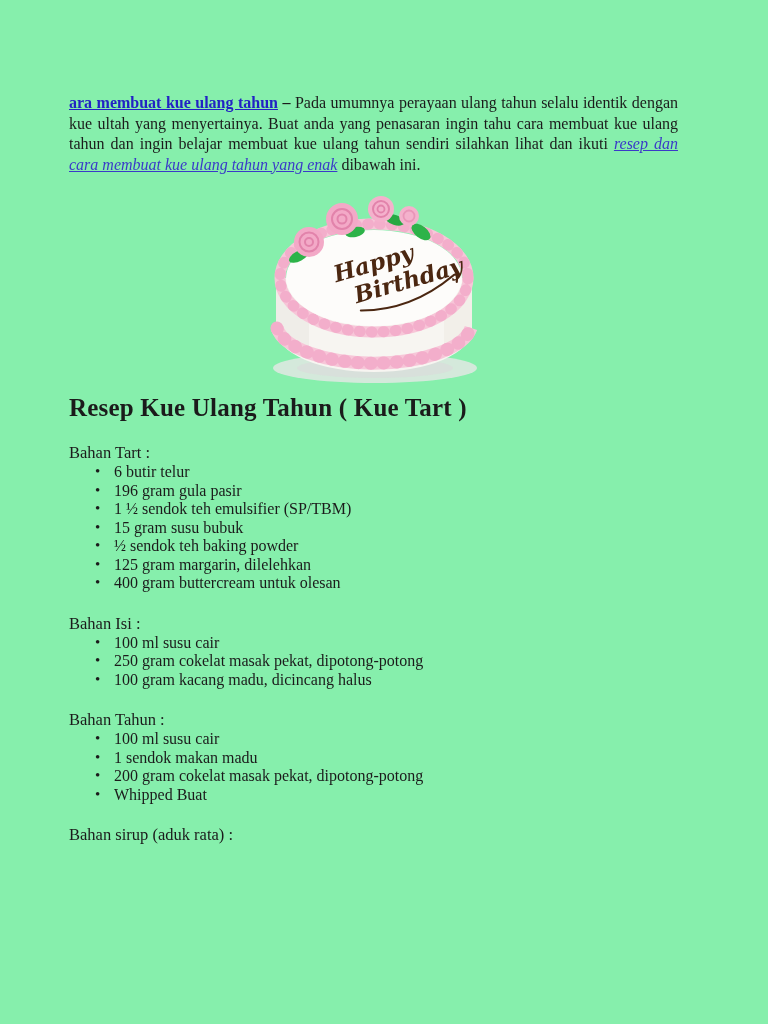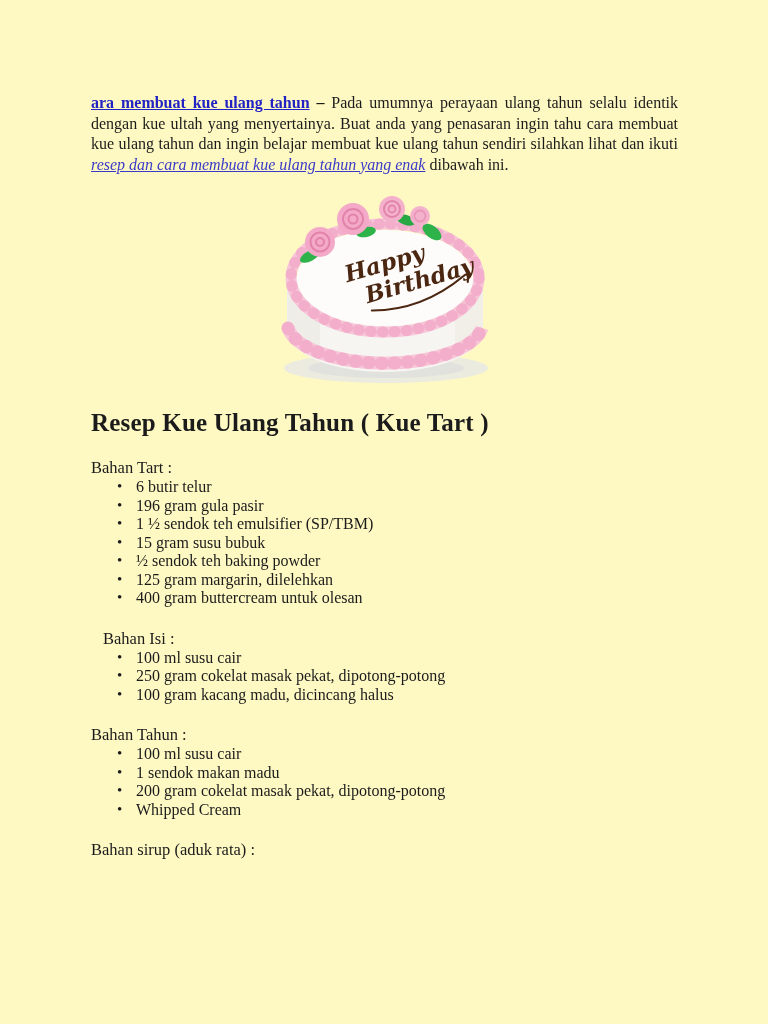--- a/index.html
+++ b/index.html
@@ -5,22 +5,22 @@
   * { margin: 0; padding: 0; box-sizing: border-box; }
   html, body { width: 768px; height: 1024px; }
   body {
     background: #ffffff;
     font-family: "Liberation Serif", "DejaVu Serif", serif;
     color: #1b1b1b;
   }
   .page {
     width: 768px;
     height: 1024px;
-    padding: 93px 90px 0 91px;
-    background: #fef9c3;
+    padding: 93px 90px 0 69px;
+    background: #86efac;
     overflow: hidden;
   }
   .intro {
     font-size: 16px;
     line-height: 20.5px;
     text-align: justify;
   }
   .intro a { cursor: pointer; }
   .link-bold {
     color: #2222c4;
@@ -32,21 +32,20 @@
     font-style: italic;
     text-decoration: underline;
   }
   .dash-bold { font-weight: bold; }
   .cake-wrap {
     width: 250px;
     margin: 17px auto 0 auto;
     height: 202px;
   }
   h1.title {
-    margin-top: 15px;
     font-size: 25px;
     font-weight: bold;
     letter-spacing: 0.2px;
   }
   h2.section-title {
     margin-top: 21px;
     font-size: 16.5px;
     font-weight: normal;
   }
   ul.ingredients {
@@ -58,21 +57,21 @@
     font-size: 16px;
     line-height: 18.5px;
   }
   ul.ingredients li::before {
     content: "\2022";
     position: absolute;
     left: 26px;
     top: -1px;
     font-size: 15px;
   }
-  .sp-isi { margin-top: 20px; margin-left: 12px; }
+  .sp-isi { margin-top: 20px; }
   .sp-toping { margin-top: 20px; }
   .sp-sirup { margin-top: 19px; }
 </style>
 </head>
 <body>
 
 <div class="page">
 
   <p class="intro"><a class="link-bold">ara membuat kue ulang tahun</a>
     <span class="dash-bold">–</span>
@@ -153,18 +152,18 @@
     <li>100 ml susu cair</li>
     <li>250 gram cokelat masak pekat, dipotong-potong</li>
     <li>100 gram kacang madu, dicincang halus</li>
   </ul>
 
   <h2 class="section-title sp-toping">Bahan Tahun :</h2>
   <ul class="ingredients">
     <li>100 ml susu cair</li>
     <li>1 sendok makan madu</li>
     <li>200 gram cokelat masak pekat, dipotong-potong</li>
-    <li>Whipped Cream</li>
+    <li>Whipped Buat</li>
   </ul>
 
   <h2 class="section-title sp-sirup">Bahan sirup (aduk rata) :</h2>
 
 </div>
 
 </body></html>

